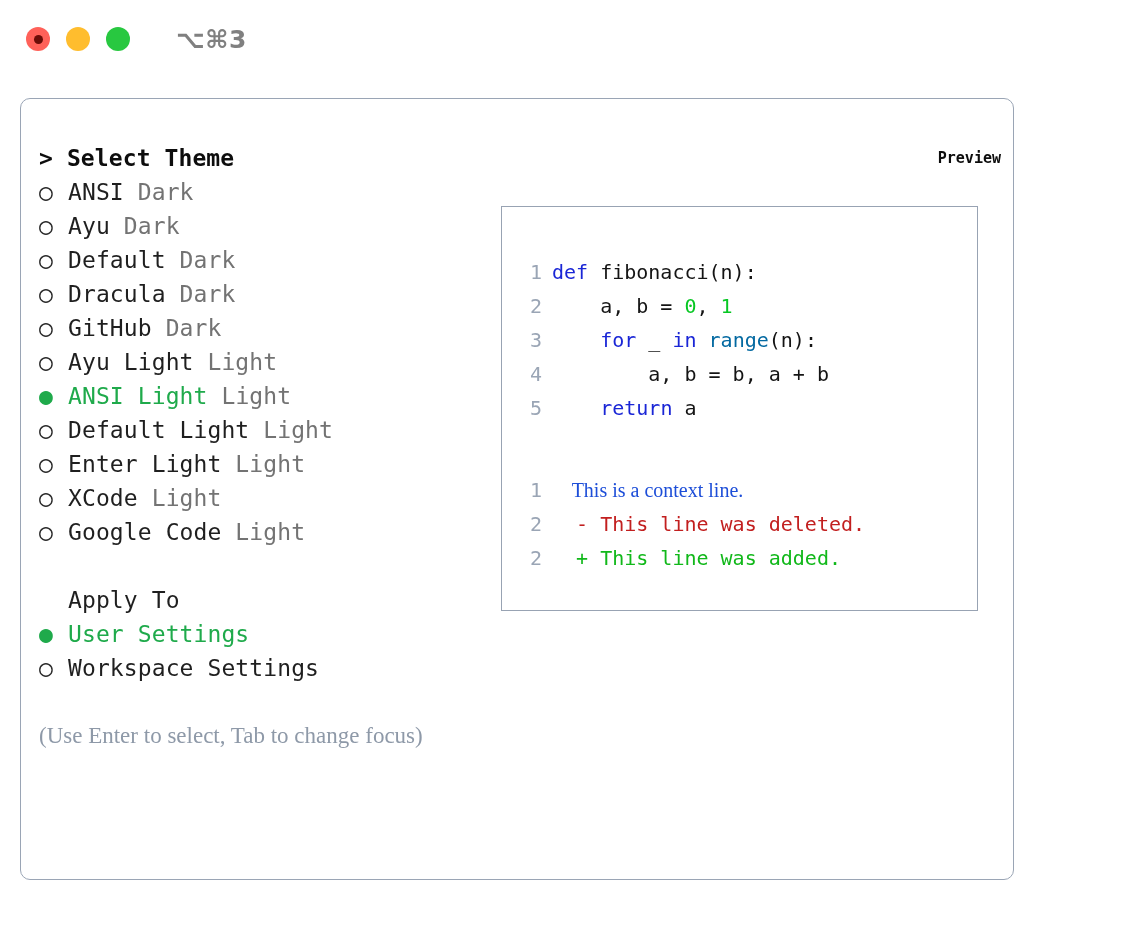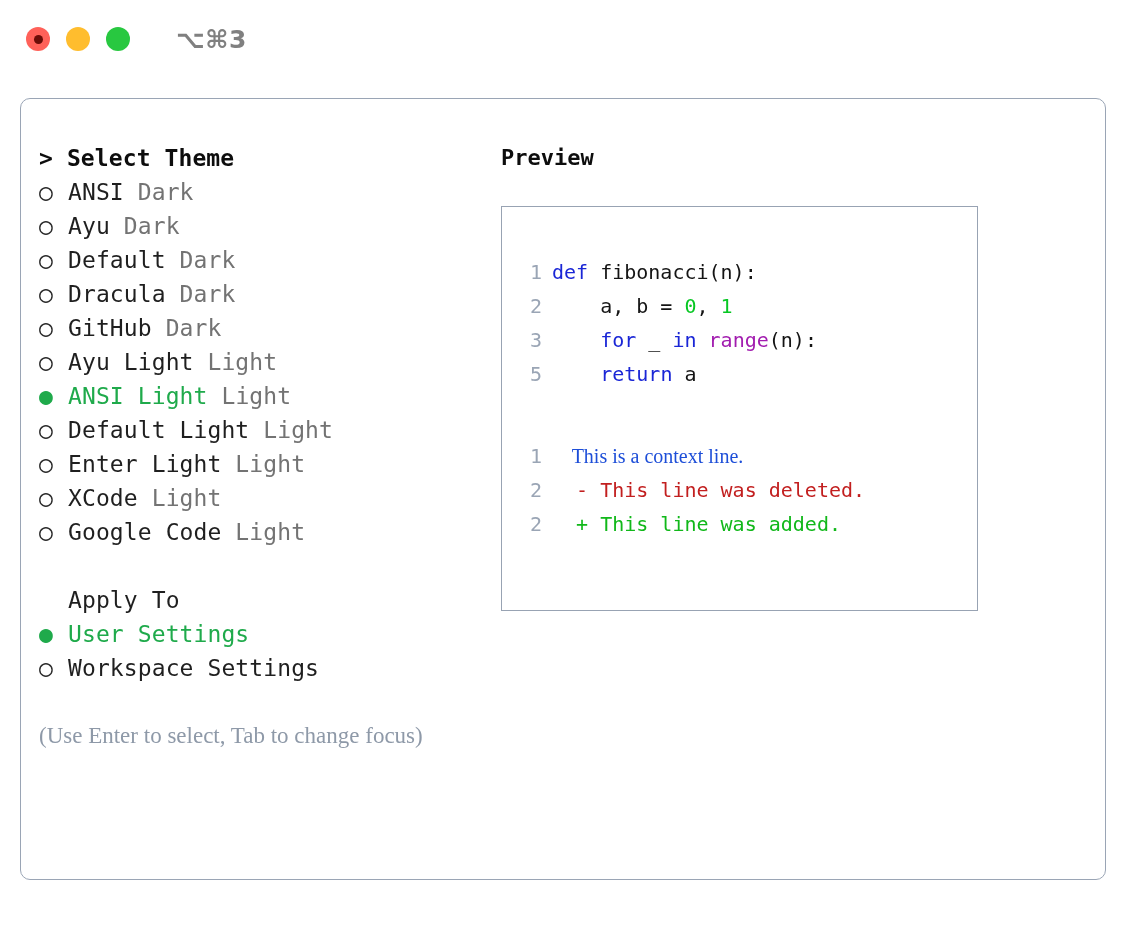--- a/index.html
+++ b/index.html
@@ -64,21 +64,21 @@
     letter-spacing: 0.5px;
     font-family: "DejaVu Sans", "Liberation Sans", sans-serif;
     white-space: pre;
   }
 
   
   .card {
     position: absolute;
     left: 20px;
     top: 98px;
-    width: 1086px;
+    width: 994px;
     height: 782px;
     border: 1.5px solid #9aa5b5;
     border-radius: 10px;
     box-sizing: border-box;
     background: #ffffff;
   }
 
   .card-inner {
     position: absolute;
     left: 18px;
@@ -125,25 +125,26 @@
     font-size: 23px;
     line-height: 34px;
     color: #8e99a8;
     white-space: pre-wrap;
     max-width: 420px;
     font-family: Liberation Serif, serif;
   }
 
   
   .preview-head {
-    font-size: 22px;
+    font-size: 15px;
     line-height: 34px;
     font-weight: 700;
     color: #0d0d0d;
     white-space: pre;
+    text-align: right;
   }
 
   .preview-box {
     margin-top: 31px;
     width: 477px;
     height: 405px;
     border: 1.5px solid #98a3b3;
     box-sizing: border-box;
     background: #ffffff;
     padding: 48px 0 0 14px;
@@ -157,21 +158,21 @@
   }
   .gutter {
     display: inline-block;
     width: 26px;
     text-align: right;
     color: #9aa5b5;
   }
   .code-body { margin-left: 10px; }
 
   .kw   { color: #1a26d6; }
-  .fn   { color: #a21caf; }
+  .fn   { color: #0369a1; }
   .num  { color: #07c723; }
   .plain{ color: #141414; }
 
   .diff-gap { height: 48px; }
   .ctx { color: #1d4ed8; font-family: Liberation Serif, serif; }
   .del { color: #c21f1f; }
   .add { color: #11b81a; }
 </style>
 </head>
 <body>
@@ -223,20 +224,21 @@
       </div>
 
       <div class="col-right">
         <div class="preview-head">Preview</div>
 
         <div class="preview-box">
           <div id="code-block">
               <div class="code-line"><span class="gutter">1</span><span class="code-body"><span class="kw">def</span><span class="plain"> fibonacci(n):</span></span></div>
               <div class="code-line"><span class="gutter">2</span><span class="code-body"><span class="plain">    a, b = </span><span class="num">0</span><span class="plain">, </span><span class="num">1</span></span></div>
               <div class="code-line"><span class="gutter">3</span><span class="code-body"><span class="plain">    </span><span class="kw">for</span><span class="plain"> _ </span><span class="kw">in</span><span class="plain"> </span><span class="fn">range</span><span class="plain">(n):</span></span></div>
+              <div class="code-line"><span class="gutter">4</span><span class="code-body"><span class="plain">        a, b = b, a + b</span></span></div>
               <div class="code-line"><span class="gutter">5</span><span class="code-body"><span class="plain">    </span><span class="kw">return</span><span class="plain"> a</span></span></div>
             </div>
           <div class="diff-gap"></div>
           <div id="diff-block">
               <div class="code-line"><span class="gutter">1</span><span class="code-body ctx">    This is a context line.</span></div>
               <div class="code-line"><span class="gutter">2</span><span class="code-body del">  - This line was deleted.</span></div>
               <div class="code-line"><span class="gutter">2</span><span class="code-body add">  + This line was added.</span></div>
             </div>
         </div>
       </div>

